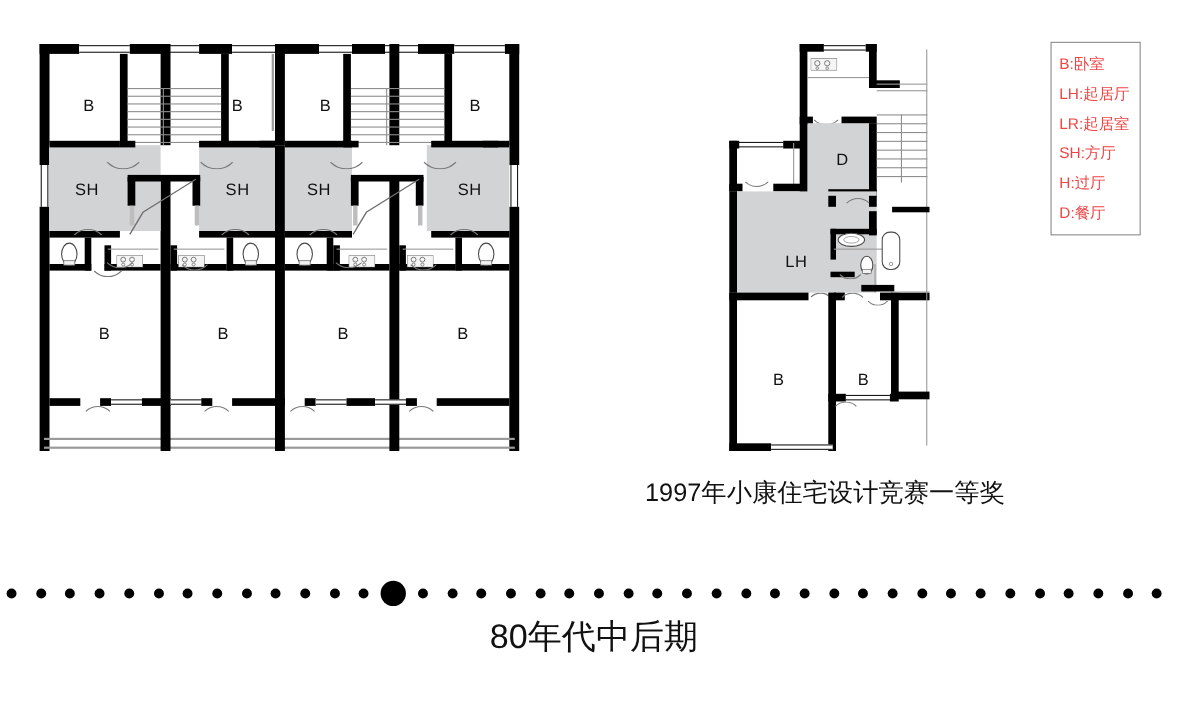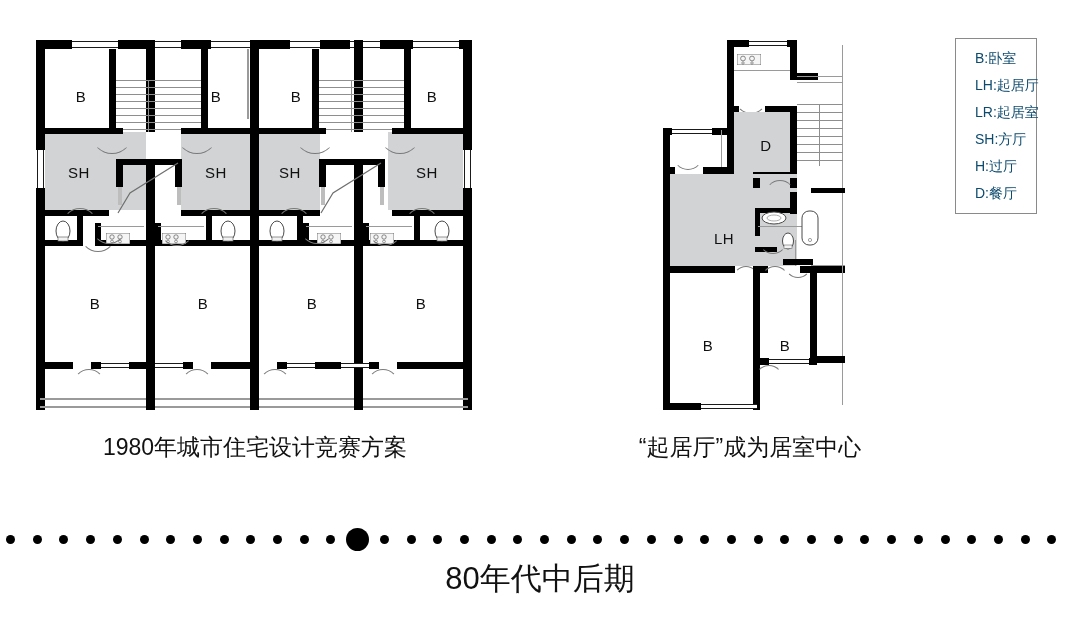--- a/index.html
+++ b/index.html
@@ -83,23 +83,22 @@
     width: 82px;
     border: 1px solid #8a8a8a;
     background: #ffffff;
     padding: 6px 0 6px 0;
     box-sizing: border-box;
   }
   .legend-row {
     font-size: 14px;
     line-height: 27px;
     padding-left: 7px;
-    color: #0c4a6e;
+    color: #ef4444;
     white-space: nowrap;
-    margin-left: 12px;
   }
 
   
   #timeline { position: absolute; left: 0; top: 527px; width: 1080px; height: 26px; }
   .tdot {
     position: absolute;
     width: 9px; height: 9px;
     background: #000000;
     border-radius: 50%;
     top: 8px;
@@ -505,25 +504,24 @@
   <div class="gline" style="left:156px; top:225px; width:34px; height:1.3px;"></div>
   <div class="wall" style="left:156px; top:316px; width:34px; height:7px;"></div>
 
   <div class="rlabel" style="left:96px; top:97px;  width:30px;">D</div>
   <div class="rlabel" style="left:49px; top:190px; width:40px;">LH</div>
   <div class="rlabel" style="left:38px; top:297px; width:30px;">B</div>
   <div class="rlabel" style="left:115px;top:297px; width:30px;">B</div>
 </div>
 
 <div class="caption" style="left:60px; top:432px; width:390px;">
-  <div>1980年城市住宅设计竞赛方案</div>
 </div>
 
 <div class="caption" style="left:550px; top:432px; width:400px;">
-  <div>“起居厅”成为居室中心</div>
+  <div>1997年小康住宅设计竞赛一等奖</div>
 </div>
 
 <div id="legend">
   <div class="legend-row">B:卧室</div>
   <div class="legend-row">LH:起居厅</div>
   <div class="legend-row">LR:起居室</div>
   <div class="legend-row">SH:方厅</div>
   <div class="legend-row">H:过厅</div>
   <div class="legend-row">D:餐厅</div>
 </div>

